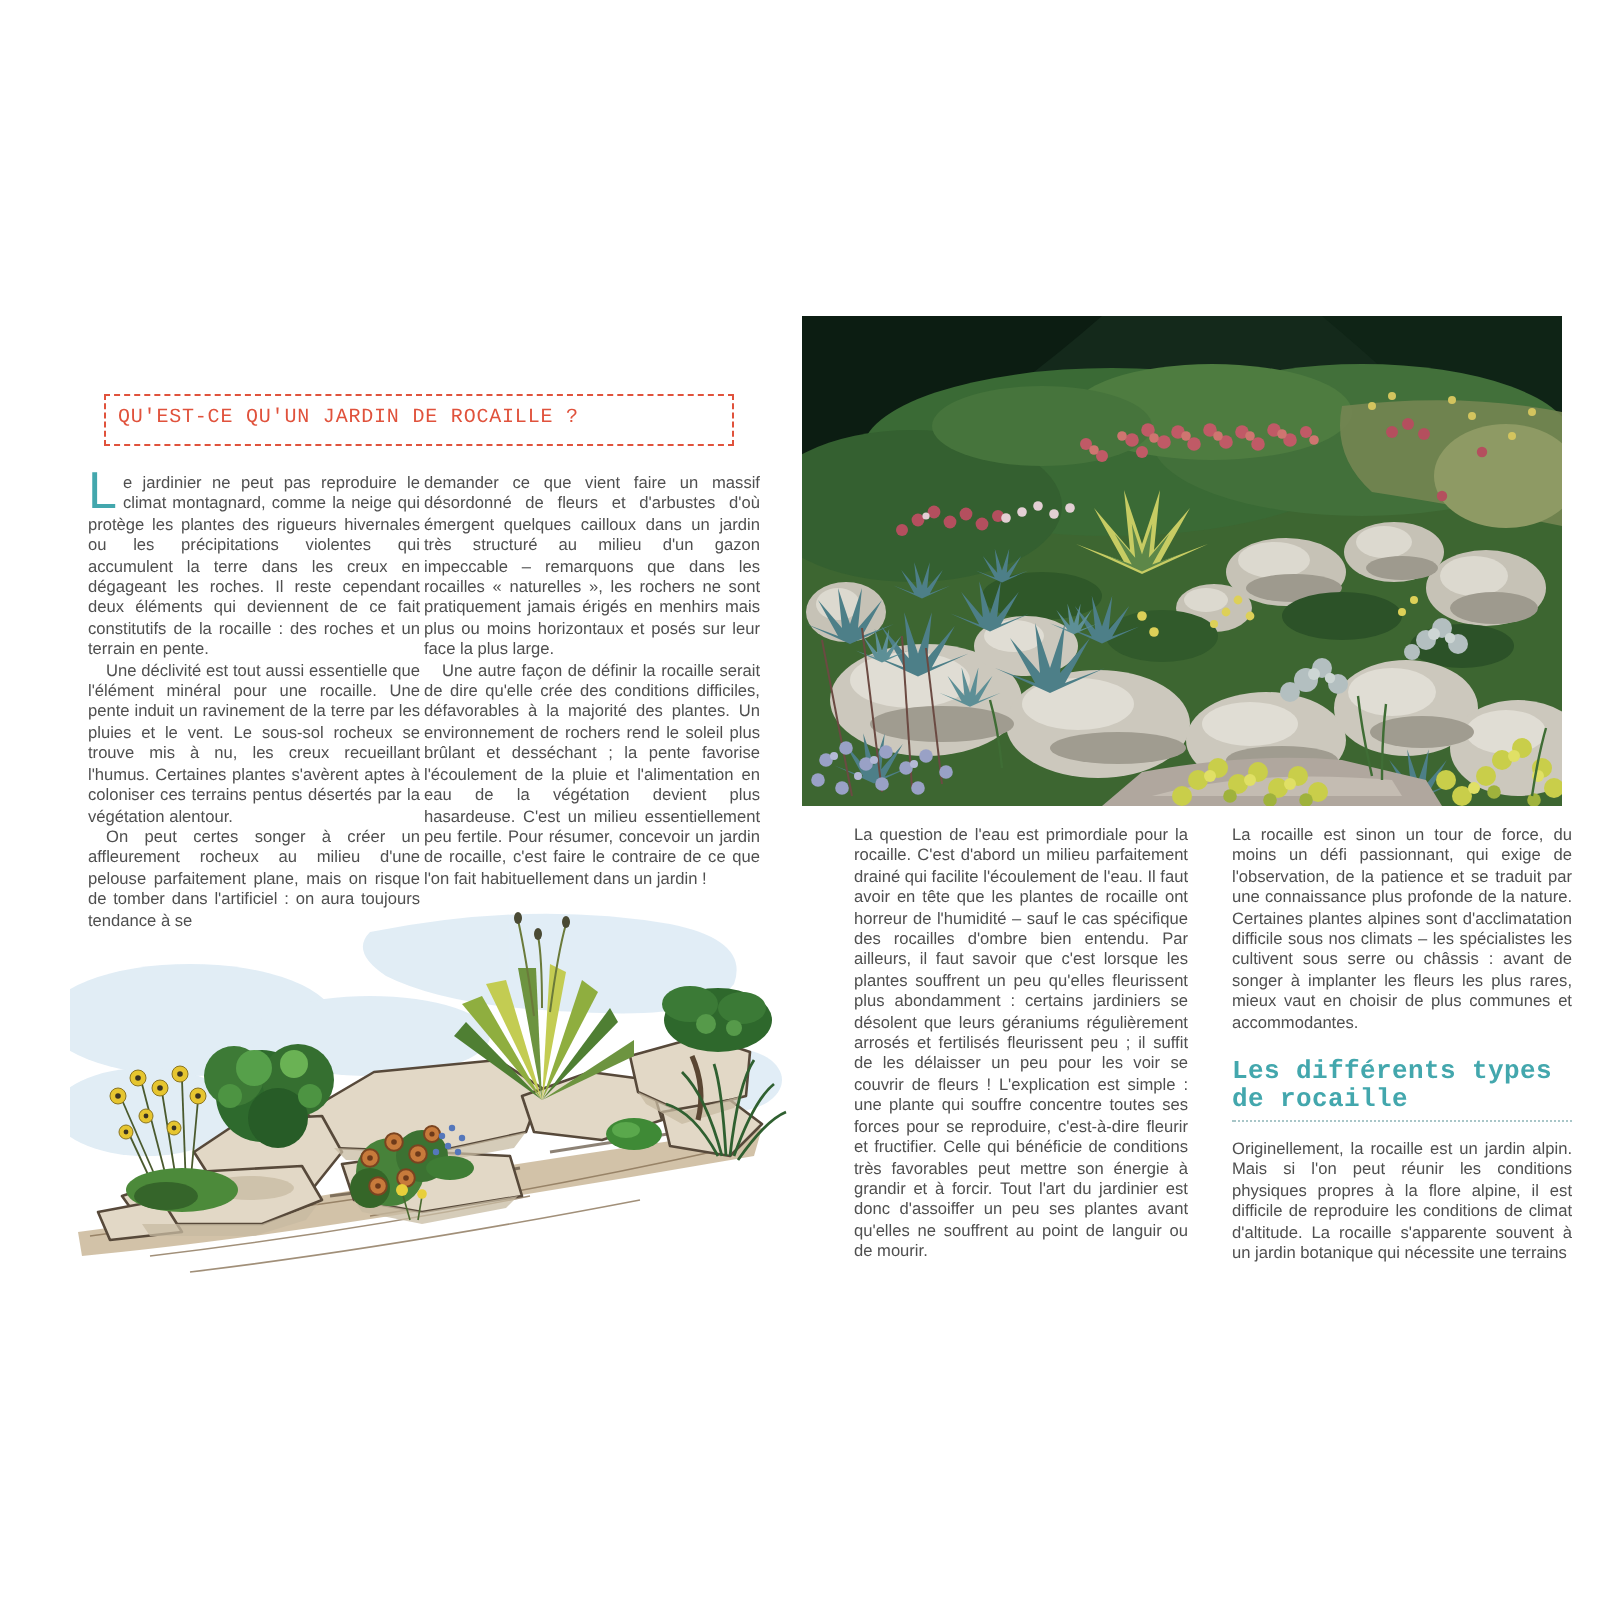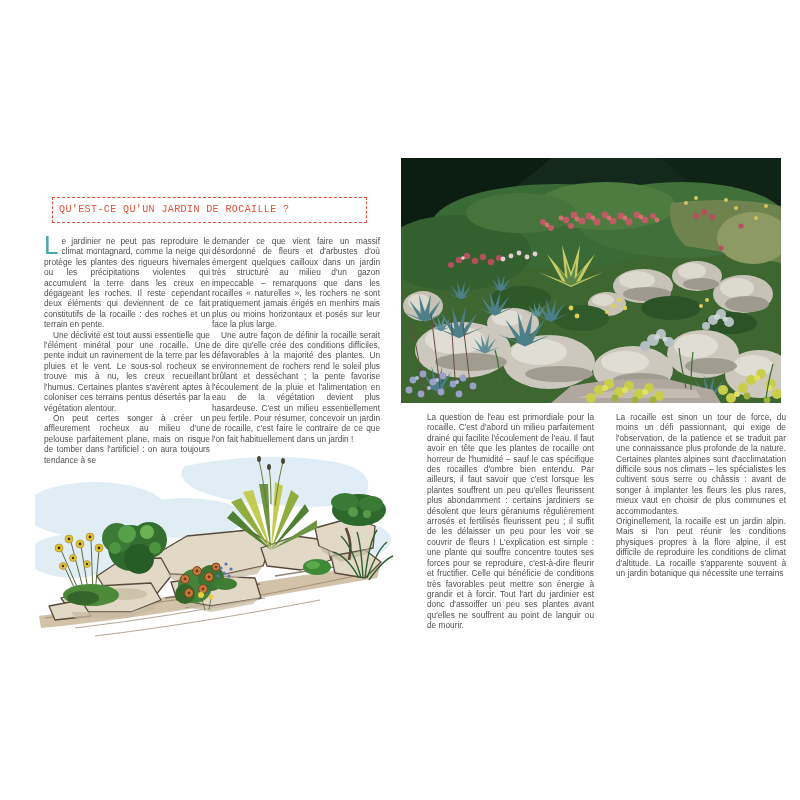--- a/index.html
+++ b/index.html
@@ -473,14 +473,15 @@
       <path d="M100 226 Q98 206 94 192"></path>
   </g>
 </svg>
 
 <div class="col" id="rcol1">
   <p>La question de l'eau est primordiale pour la rocaille. C'est d'abord un milieu parfaitement drainé qui facilite l'écoulement de l'eau. Il faut avoir en tête que les plantes de rocaille ont horreur de l'humidité – sauf le cas spécifique des rocailles d'ombre bien entendu. Par ailleurs, il faut savoir que c'est lorsque les plantes souffrent un peu qu'elles fleurissent plus abondamment : certains jardiniers se désolent que leurs géraniums régulièrement arrosés et fertilisés fleurissent peu ; il suffit de les délaisser un peu pour les voir se couvrir de fleurs ! L'explication est simple : une plante qui souffre concentre toutes ses forces pour se reproduire, c'est-à-dire fleurir et fructifier. Celle qui bénéficie de conditions très favorables peut mettre son énergie à grandir et à forcir. Tout l'art du jardinier est donc d'assoiffer un peu ses plantes avant qu'elles ne souffrent au point de languir ou de mourir.</p>
 </div>
 
 <div class="col" id="rcol2">
   <p>La rocaille est sinon un tour de force, du moins un défi passionnant, qui exige de l'observation, de la patience et se traduit par une connaissance plus profonde de la nature. Certaines plantes alpines sont d'acclimatation difficile sous nos climats – les spécialistes les cultivent sous serre ou châssis : avant de songer à implanter les fleurs les plus rares, mieux vaut en choisir de plus communes et accommodantes.</p>
+  <h2 class="section-heading">Les différents types de rocaille</h2>
   <p>Originellement, la rocaille est un jardin alpin. Mais si l'on peut réunir les conditions physiques propres à la flore alpine, il est difficile de reproduire les conditions de climat d'altitude. La rocaille s'apparente souvent à un jardin botanique qui nécessite une terrains</p>
 </div>
 
 </body></html>

